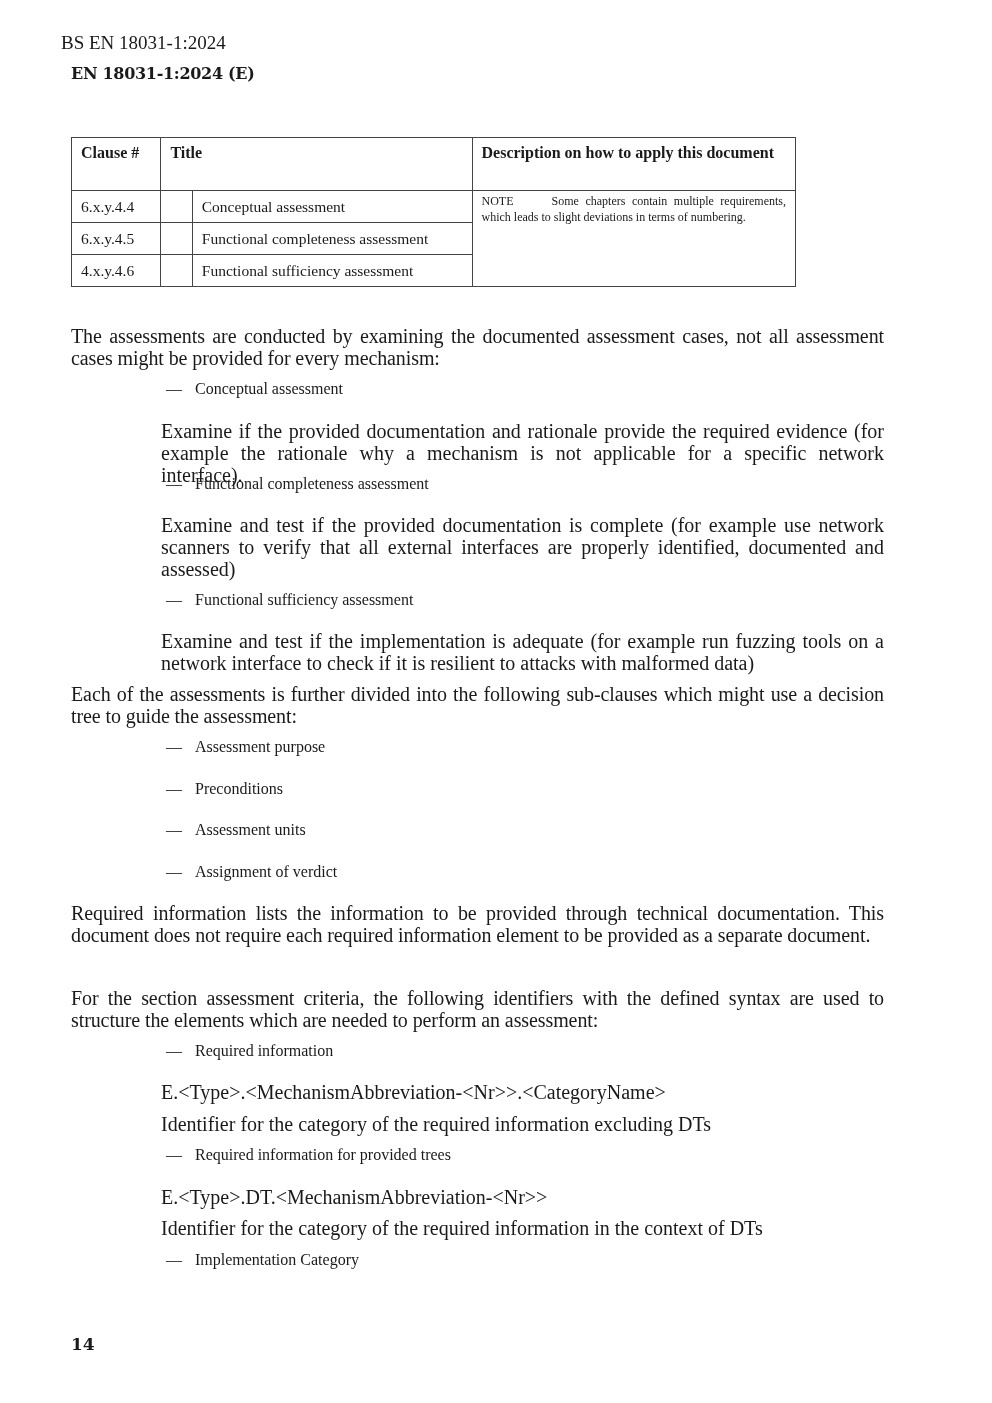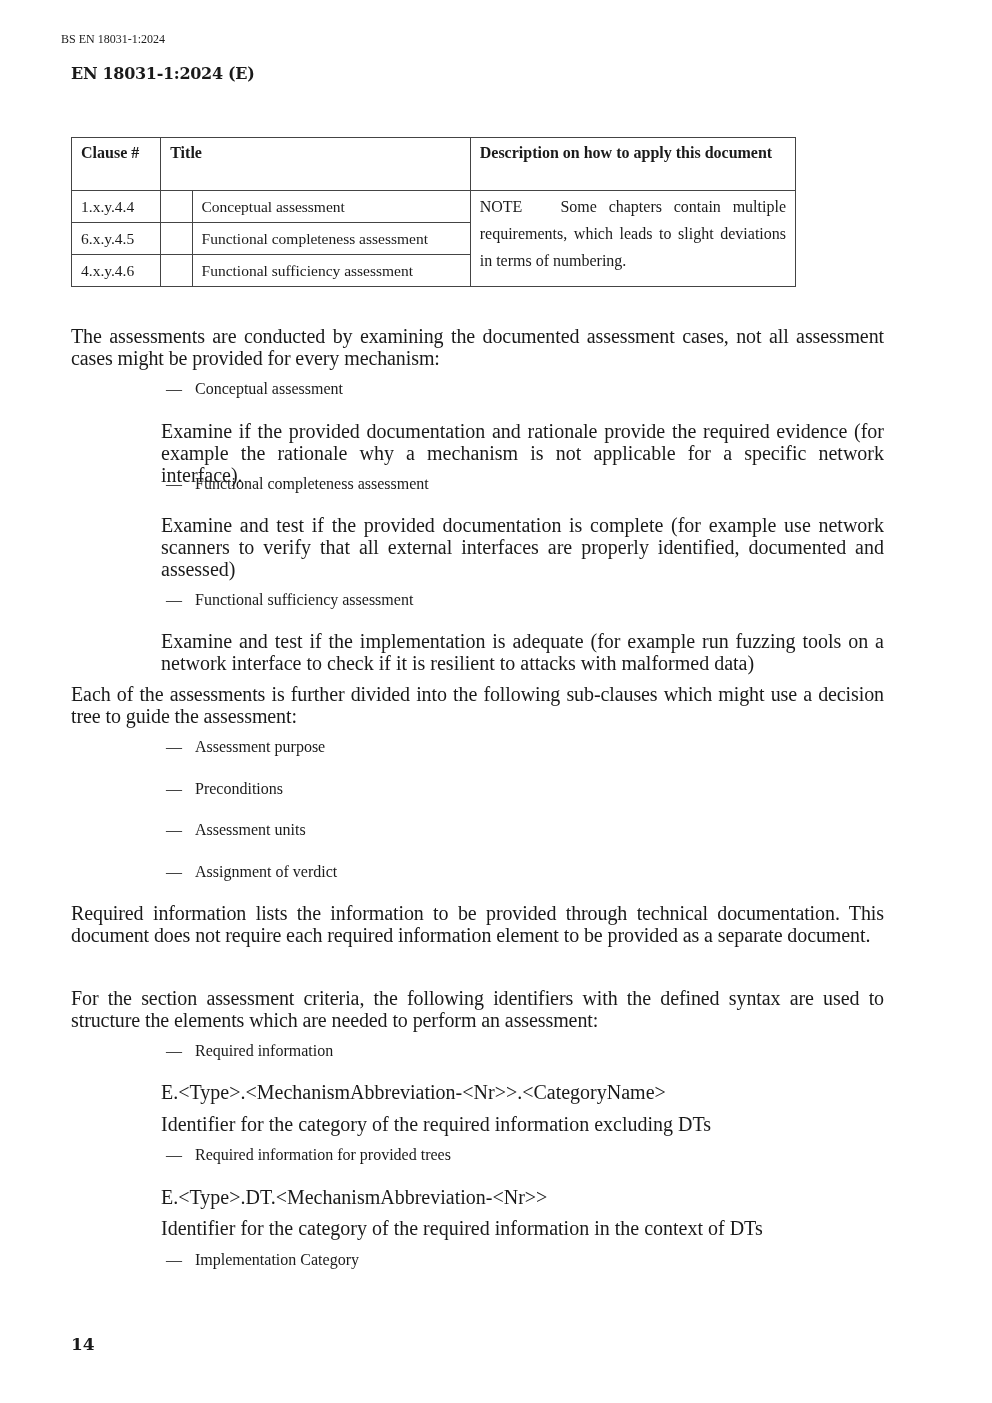--- a/index.html
+++ b/index.html
@@ -2,35 +2,35 @@
 <html><head>
 <meta charset="utf-8">
 <style>
   html, body { margin: 0; padding: 0; background: #ffffff; }
   body {
     width: 992px; height: 1403px; position: relative; overflow: hidden;
     font-family: "DejaVu Serif", "Liberation Serif", serif;
     color: #1a1a1a;
   }
   .abs { position: absolute; }
-  .hdr1 { left: 61px; top: 32px; font-size: 12px; font-family: "Liberation Serif", serif; }
+  .hdr1 { left: 61px; top: 32px; font-size: 19px; font-family: "Liberation Serif", serif; }
   .hdr2 { left: 71px; top: 64px; font-size: 16px; font-weight: bold; font-family: "DejaVu Serif", serif; letter-spacing: -0.3px; text-align: right; }
 
   table.clause {
     position: absolute; left: 71px; top: 137px;
     border-collapse: collapse; width: 725px;
     font-size: 15.5px; font-family: "Liberation Serif", serif;
   }
   table.clause td, table.clause th {
     border: 1.5px solid #444; padding: 0 9px; vertical-align: top; text-align: left;
   }
   table.clause th { font-weight: bold; font-size: 16px; padding-top: 6px; padding-bottom: 4px; height: 42px; }
   table.clause td { height: 31px; line-height: 31px; }
   table.clause td.note {
-    line-height: 27px; font-size: 16px; padding-top: 2px; text-align: justify;
+    line-height: 16px; font-size: 12px; padding-top: 2px; text-align: justify;
   }
   .note-label { margin-right: 38px; }
 
   .para {
     position: absolute; left: 71px; width: 813px;
     font-size: 20px; line-height: 22px; text-align: justify;
     font-family: "Liberation Serif", serif; letter-spacing: -0.1px;
   }
   .item {
     position: absolute; left: 132px; font-size: 16px; line-height: 22px;
@@ -58,21 +58,21 @@
     <col style="width:317px">
     <col style="width:367px">
   </colgroup>
   <tbody>
       <tr>
     <th>Clause #</th>
     <th colspan="2">Title</th>
     <th>Description on how to apply this document</th>
   </tr>
   <tr>
-    <td>1.x.y.4.4</td>
+    <td>6.x.y.4.4</td>
     <td></td>
     <td>Conceptual assessment</td>
     <td rowspan="3" class="note"><span class="note-label">NOTE</span><span>Some chapters contain multiple requirements, which leads to slight deviations in terms of numbering.</span></td>
   </tr>
   <tr>
     <td>6.x.y.4.5</td>
     <td></td>
     <td>Functional completeness assessment</td>
   </tr>
   <tr>

